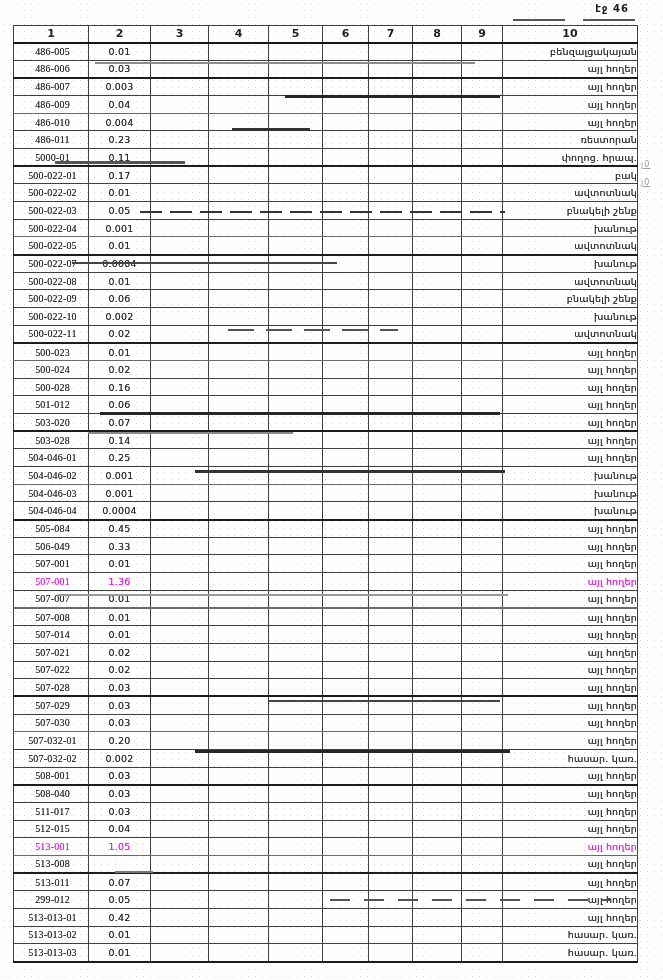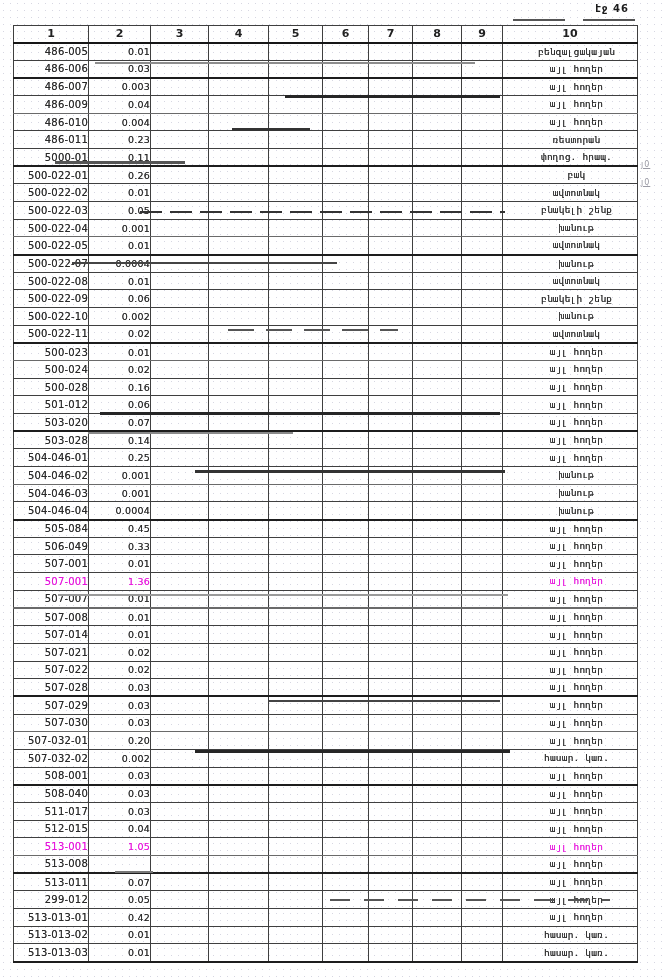--- a/index.html
+++ b/index.html
@@ -25,23 +25,23 @@
     border:1px solid #3f3f3f;
     overflow:hidden; white-space:nowrap;
     vertical-align:middle;
   }
   .doc-table thead th{
     height:17px; font-size:11px; font-weight:bold; color:#222;
     text-align:center; border-bottom:2px solid #161616;
   }
   .doc-table tbody tr{ height:16.75px; }
   .doc-table td{ font-size:9.5px; letter-spacing:0.2px; text-shadow:0 0 0.5px #666; }
-  td.c1{ text-align:right; padding-left:3px; font-size:10px; }
-  td.c2{ text-align:right; }
-  td.c10{ text-align:center; padding-left:13px;font-family:Liberation Mono, monospace; }
+  td.c1{ text-align:center; padding-left:3px; font-size:10px;font-family:Liberation Serif, serif; }
+  td.c2{ text-align:center; }
+  td.c10{ text-align:right; padding-left:13px; }
   tr.hl td{ color:#e513dc; text-shadow:0 0 0.5px #f46ae8; }
   tbody tr:nth-child(5n+2) td{ border-bottom-width:2px; border-bottom-color:#1d1d1d; }
   tbody tr:nth-child(7n+4) td{ border-bottom-color:#6a6a6a; }
   .artifact{ position:absolute; pointer-events:none; }
   .margin-mark{
     position:absolute; left:641px; width:20px;
     font-size:8px; color:#9a9aa4; letter-spacing:1px;text-decoration:underline;
   }
 </style>
 </head>
@@ -156,21 +156,21 @@
     <td class="cx"></td>
     <td class="cx"></td>
     <td class="cx"></td>
     <td class="cx"></td>
     <td class="cx"></td>
     <td class="cx"></td>
     <td class="c10">փողոց. հրապ.</td>
   </tr>
       <tr>
     <td class="c1">500-022-01</td>
-    <td class="c2">0.26</td>
+    <td class="c2">0.17</td>
     <td class="cx"></td>
     <td class="cx"></td>
     <td class="cx"></td>
     <td class="cx"></td>
     <td class="cx"></td>
     <td class="cx"></td>
     <td class="cx"></td>
     <td class="c10">բակ</td>
   </tr>
       <tr>

